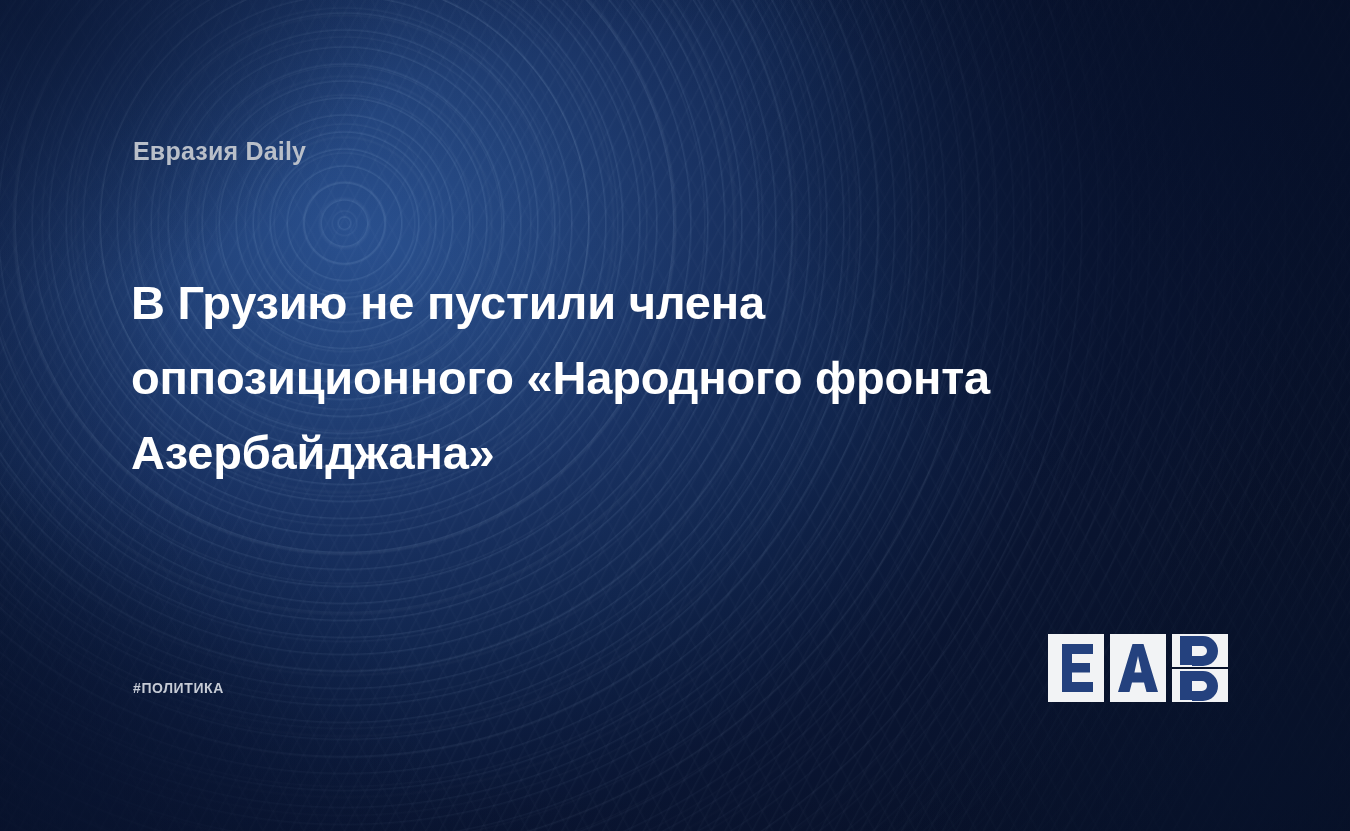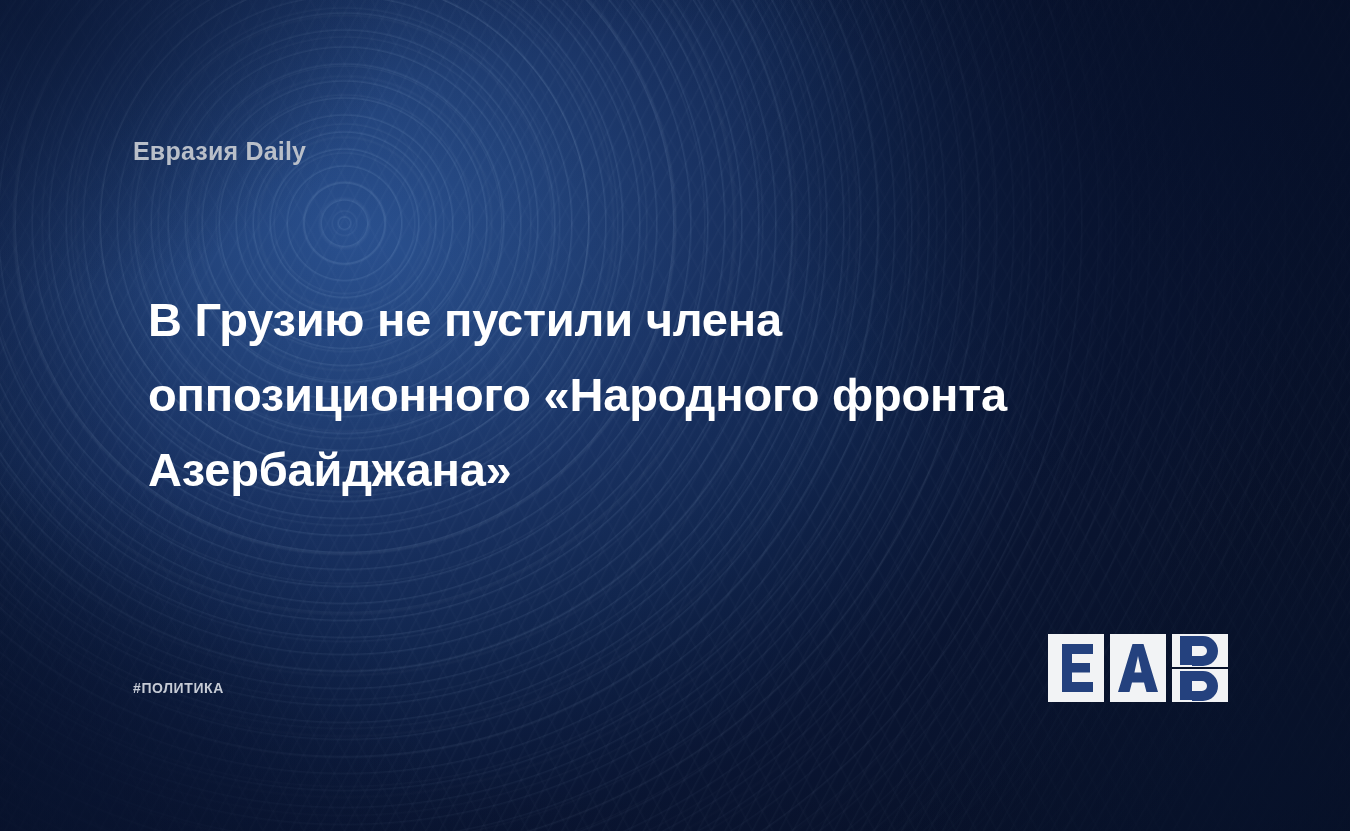--- a/index.html
+++ b/index.html
@@ -122,21 +122,21 @@
     letter-spacing: .2px;
     color: #b9bfc9;
     white-space: nowrap;
   }
 
   .headline {
     position: absolute;
     left: 131px;
     top: 265px;
     width: 1010px;
-    margin: 17px;
+    margin: 0;
     font-size: 47px;
     line-height: 75px;
     font-weight: bold;
     color: #ffffff;
     letter-spacing: -0.2px;
   }
 
   .tag {
     position: absolute;
     left: 133px;

